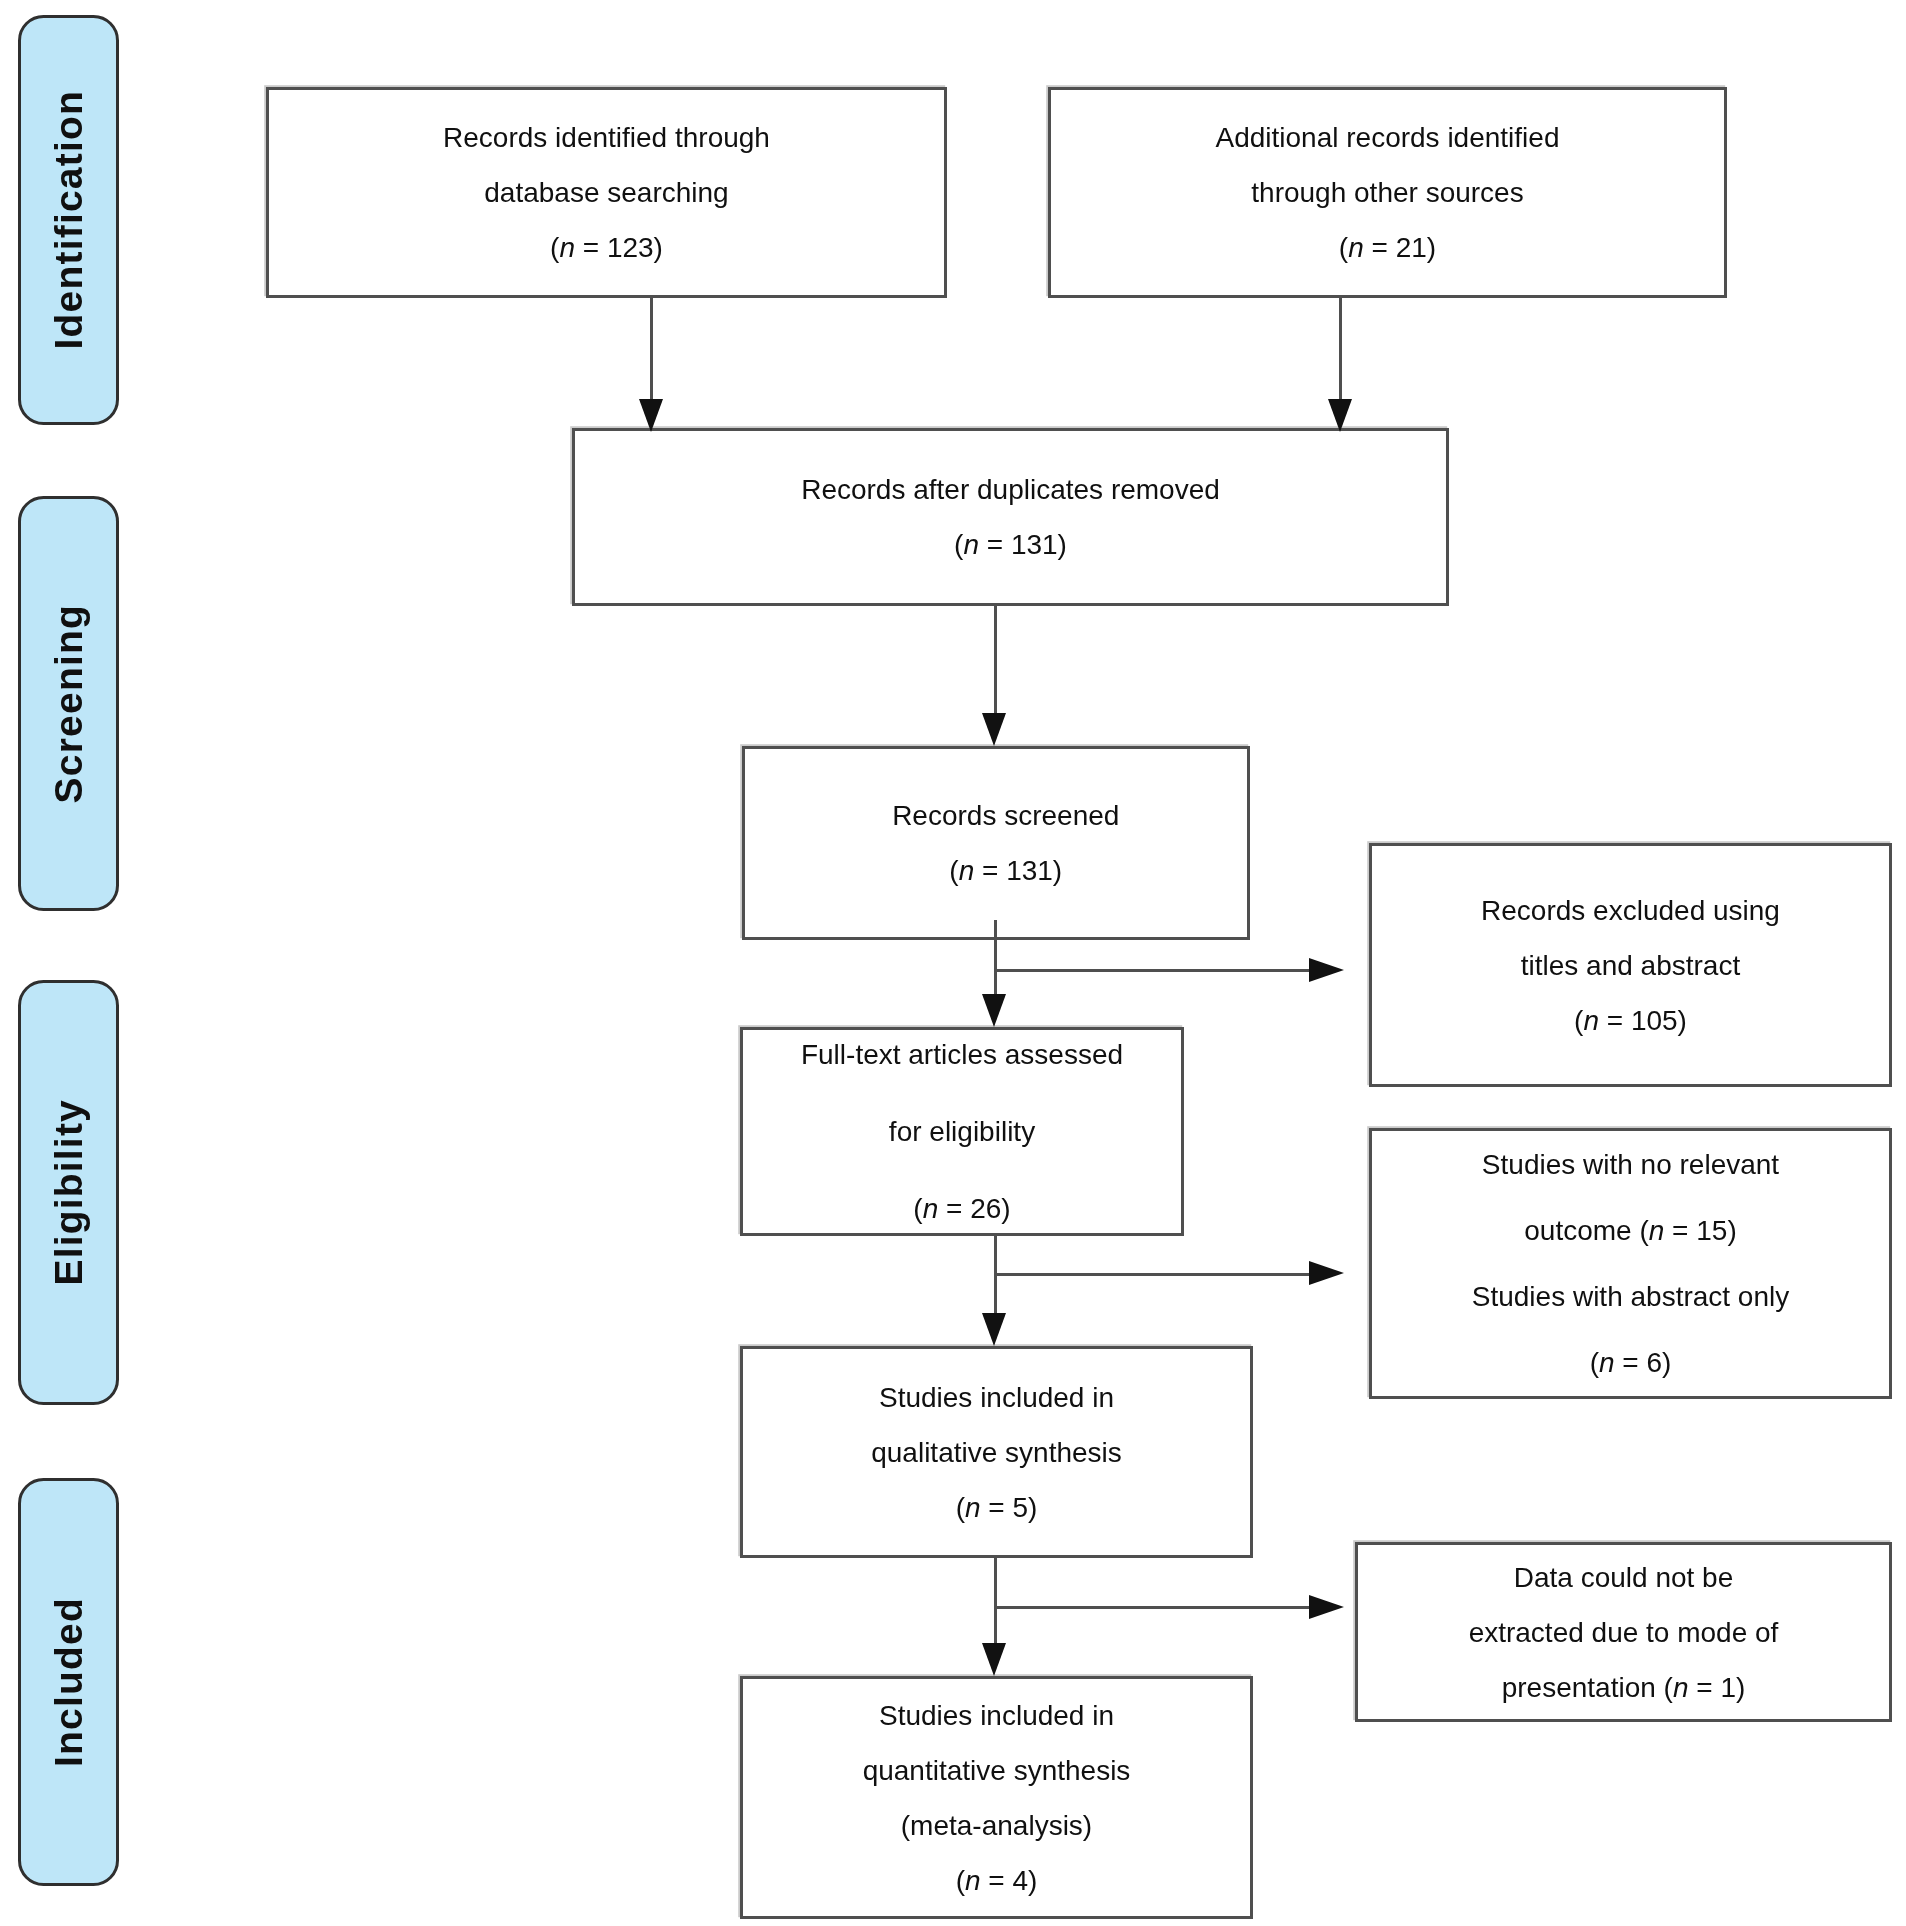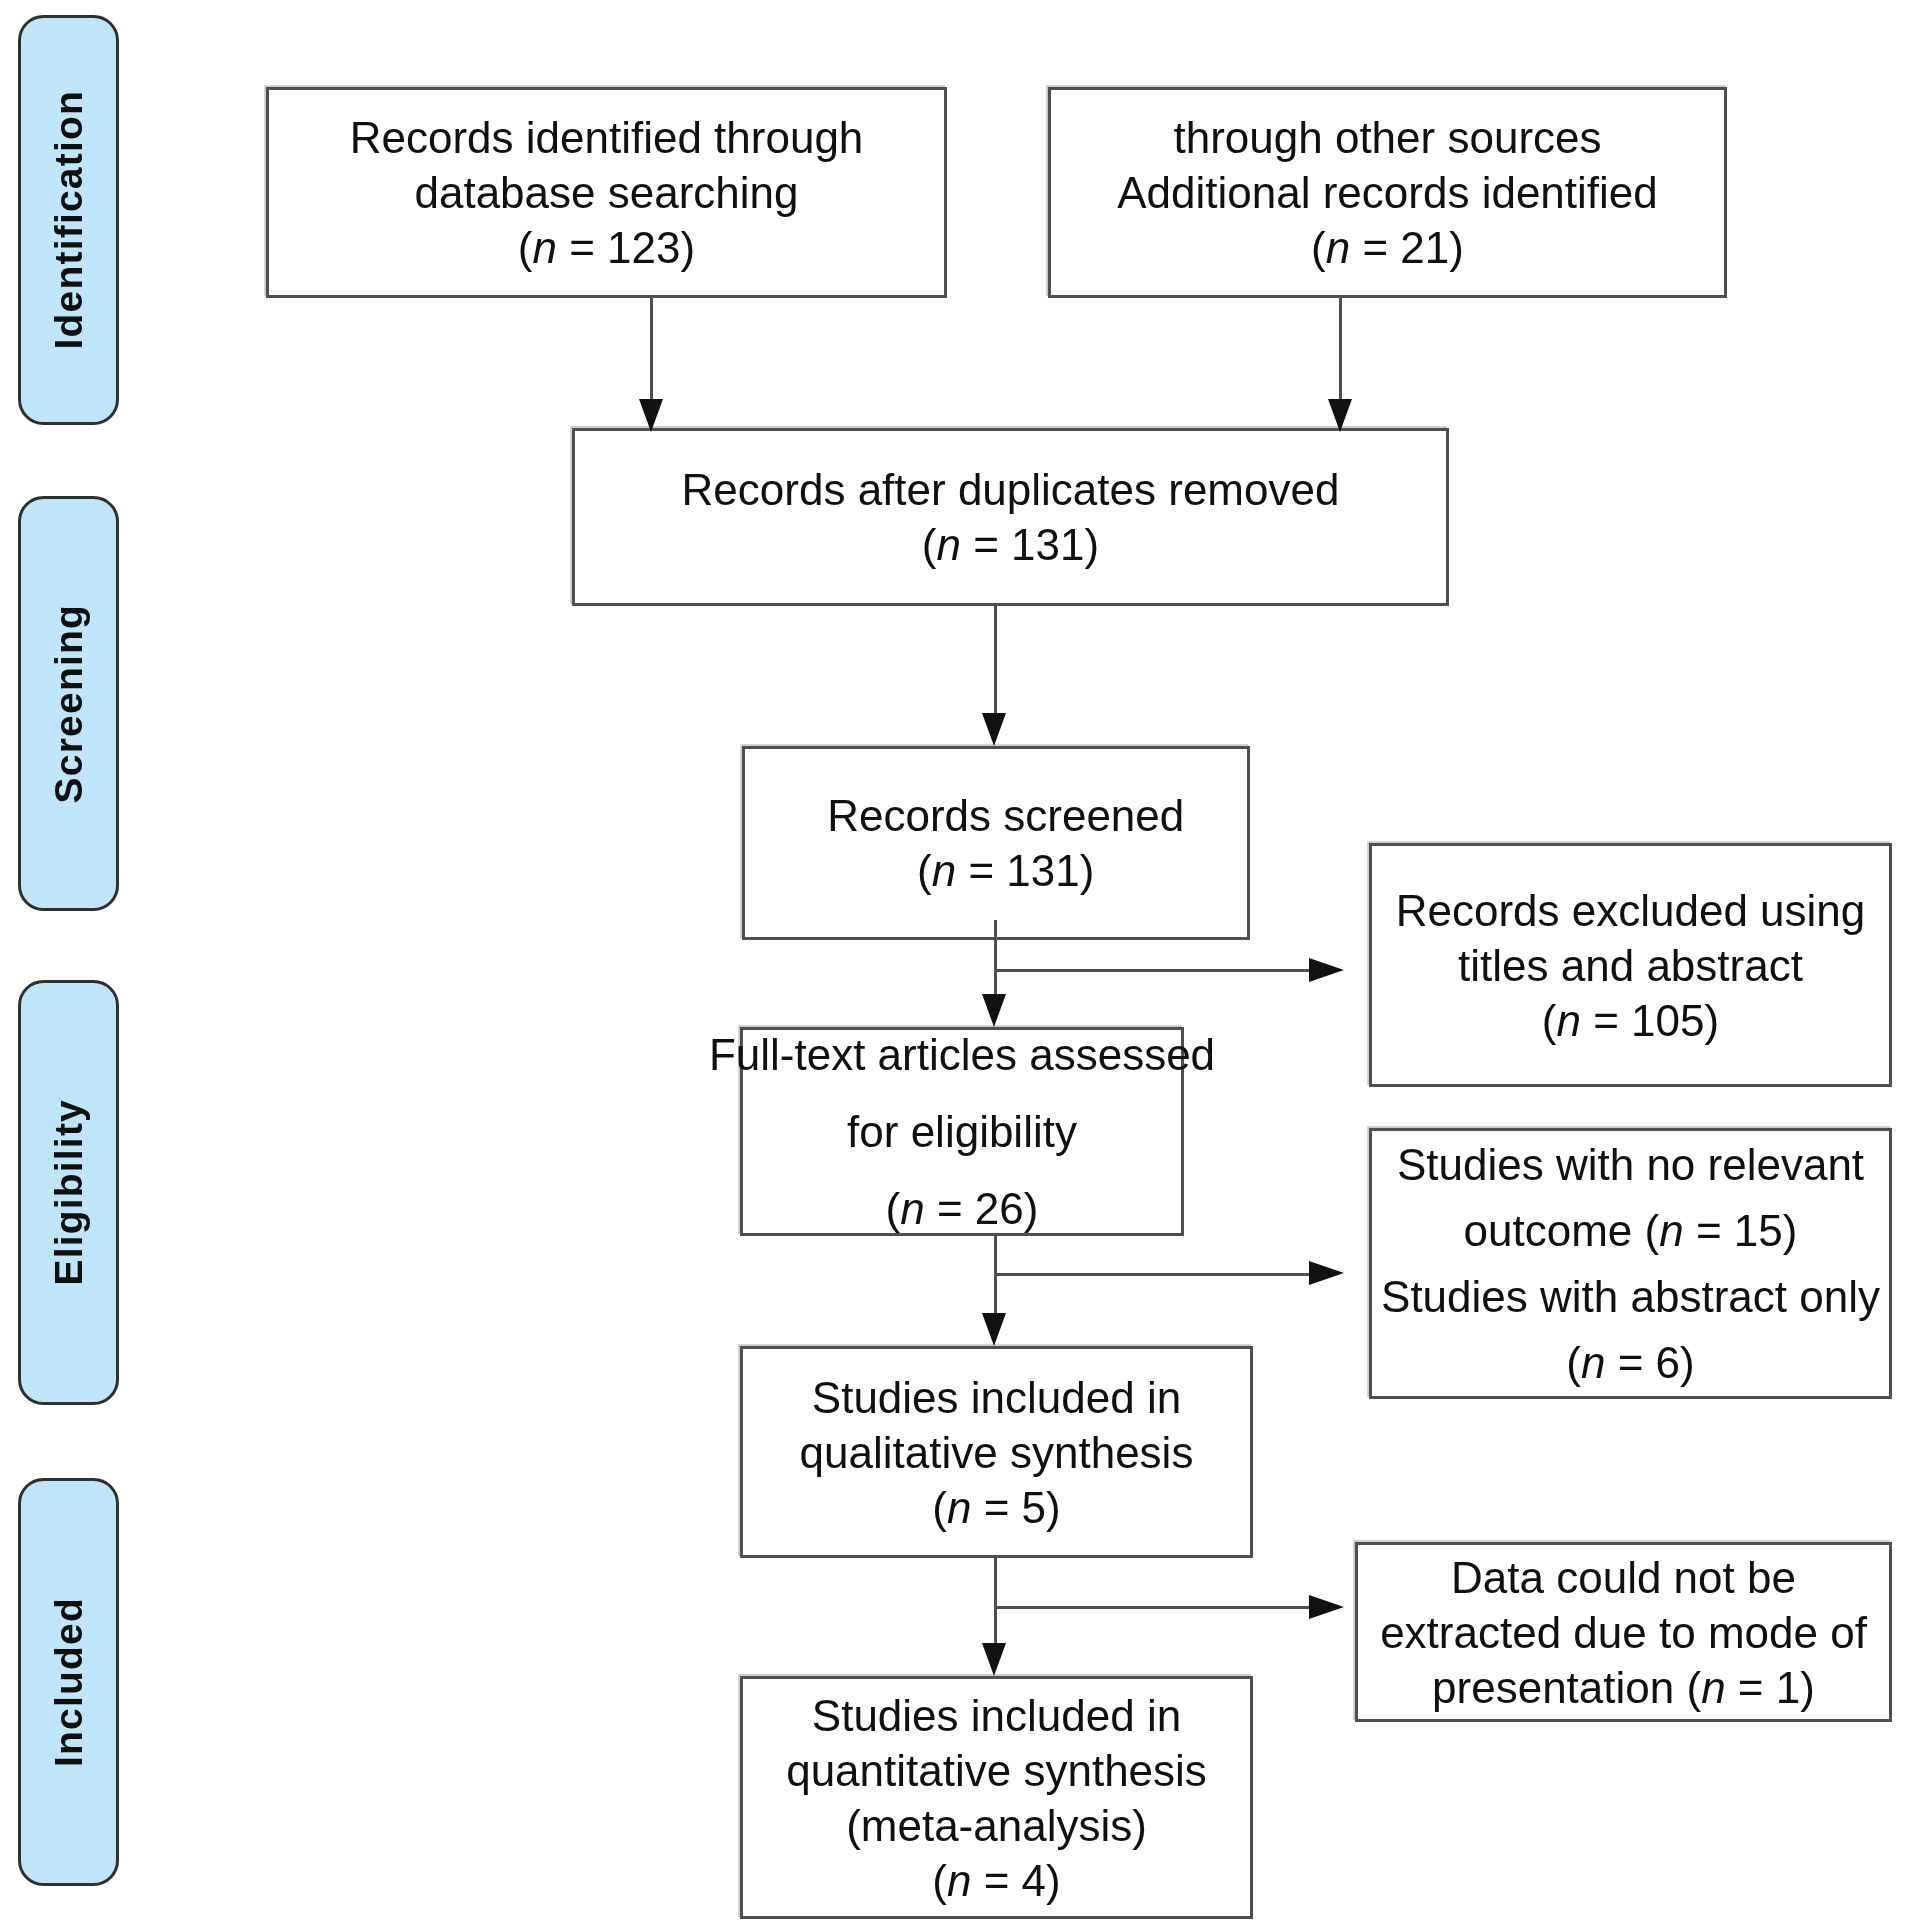--- a/index.html
+++ b/index.html
@@ -36,21 +36,21 @@
 
   
   .box{
     position:absolute;
     background:var(--background);
     border:3px solid var(--box-border);
     box-shadow:-1.8px -1.8px 0 0 rgba(160,160,160,.55);
     display:flex;flex-direction:column;align-items:center;justify-content:center;
     text-align:center;padding:6px 8.5px;
   }
-  .box .line{font-size:44px;line-height:55px;color:var(--text);white-space:nowrap;}
+  .box .line{font-size:28px;line-height:55px;color:var(--text);white-space:nowrap;}
   #box-db{left:266px;top:87px;width:681px;height:211px;}
   #box-other{left:1048px;top:87px;width:679px;height:211px;}
   #box-dedup{left:572px;top:428px;width:877px;height:178px;align-items:center;}
   #box-screened{left:742px;top:746px;width:508px;height:194px;padding-left:28px;}
   #box-excluded{left:1369px;top:843px;width:523px;height:244px;}
   #box-fulltext{left:740px;top:1027px;width:444px;height:209px;gap:22px;}
   #box-norelevant{left:1369px;top:1128px;width:523px;height:271px;justify-content:space-between;}
   #box-qualitative{left:740px;top:1346px;width:513px;height:212px;}
   #box-extract{left:1355px;top:1542px;width:537px;height:180px;}
   #box-quantitative{left:740px;top:1676px;width:513px;height:243px;}
@@ -107,22 +107,22 @@
     <span>Included</span>
   </div>
 
   <div class="box" id="box-db">
     <div class="line">Records identified through</div>
     <div class="line">database searching</div>
     <div class="line">(<i>n</i> = 123)</div>
   </div>
 
   <div class="box" id="box-other">
+    <div class="line">Additional records identified</div>
     <div class="line">through other sources</div>
-    <div class="line">Additional records identified</div>
     <div class="line">(<i>n</i> = 21)</div>
   </div>
 
   <div class="box" id="box-dedup">
     <div class="line">Records after duplicates removed</div>
     <div class="line">(<i>n</i> = 131)</div>
   </div>
 
   <div class="box" id="box-screened">
     <div class="line">Records screened</div>

